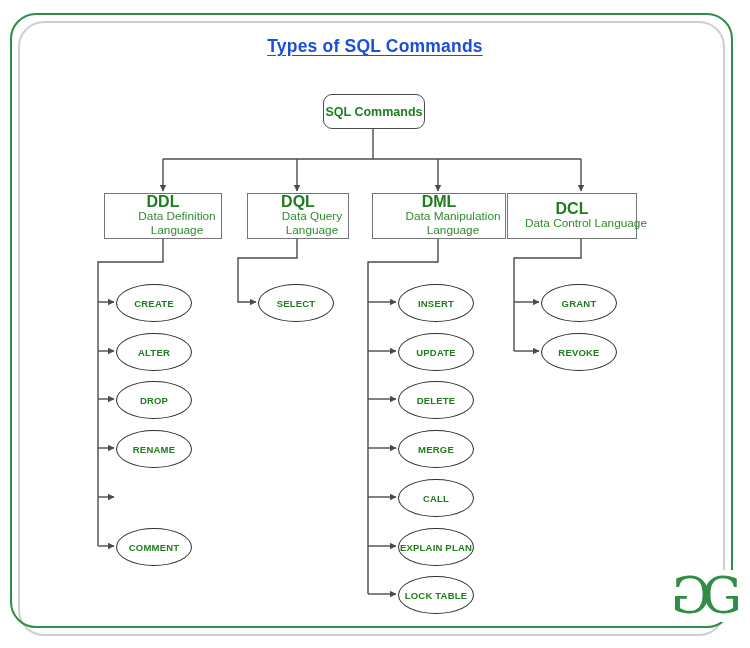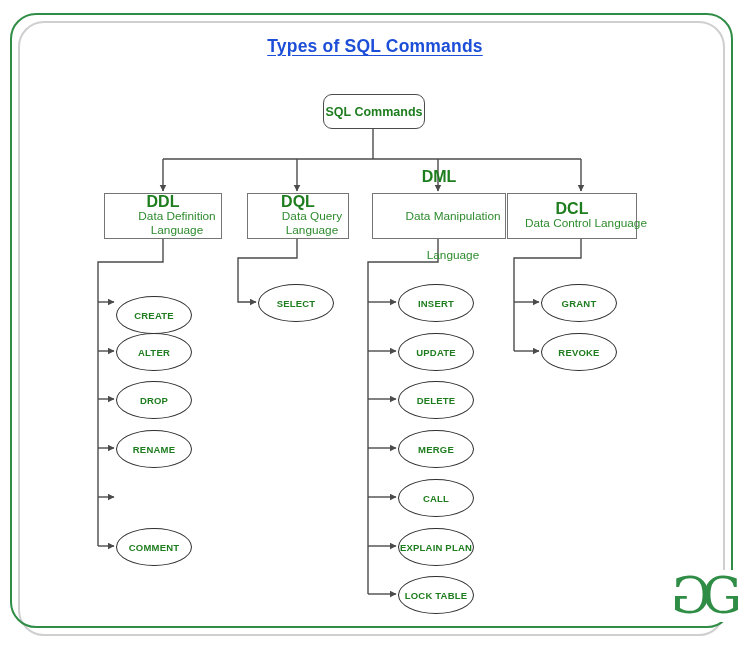--- a/index.html
+++ b/index.html
@@ -111,33 +111,33 @@
     <div class="cat-name">Data Definition</div>
     <div class="cat-name">Language</div>
   </div>
 
   <div class="cat" style="left:247px;width:100px;">
     <div class="cat-abbr">DQL</div>
     <div class="cat-name">Data Query</div>
     <div class="cat-name">Language</div>
   </div>
 
-  <div class="cat" style="left:372px;width:132px;gap:25px;">
+  <div class="cat" style="left:372px;width:132px;">
     <div class="cat-abbr">DML</div>
     <div class="cat-name">Data Manipulation</div>
     <div class="cat-name">Language</div>
   </div>
 
   <div class="cat" style="left:507px;width:128px;">
     <div class="cat-abbr">DCL</div>
     <div class="cat-name">Data Control Language</div>
     <div class="cat-name"></div>
   </div>
 
-  <div class="cmd" style="left:116px;top:296px;">CREATE</div>
+  <div class="cmd" style="left:116px;top:284px;">CREATE</div>
   <div class="cmd" style="left:116px;top:333px;">ALTER</div>
   <div class="cmd" style="left:116px;top:381px;">DROP</div>
   <div class="cmd" style="left:116px;top:430px;">RENAME</div>
   <div class="cmd" style="left:116px;top:528px;">COMMENT</div>
 
   <div class="cmd" style="left:258px;top:284px;">SELECT</div>
 
   <div class="cmd" style="left:398px;top:284px;">INSERT</div>
   <div class="cmd" style="left:398px;top:333px;">UPDATE</div>
   <div class="cmd" style="left:398px;top:381px;">DELETE</div>

